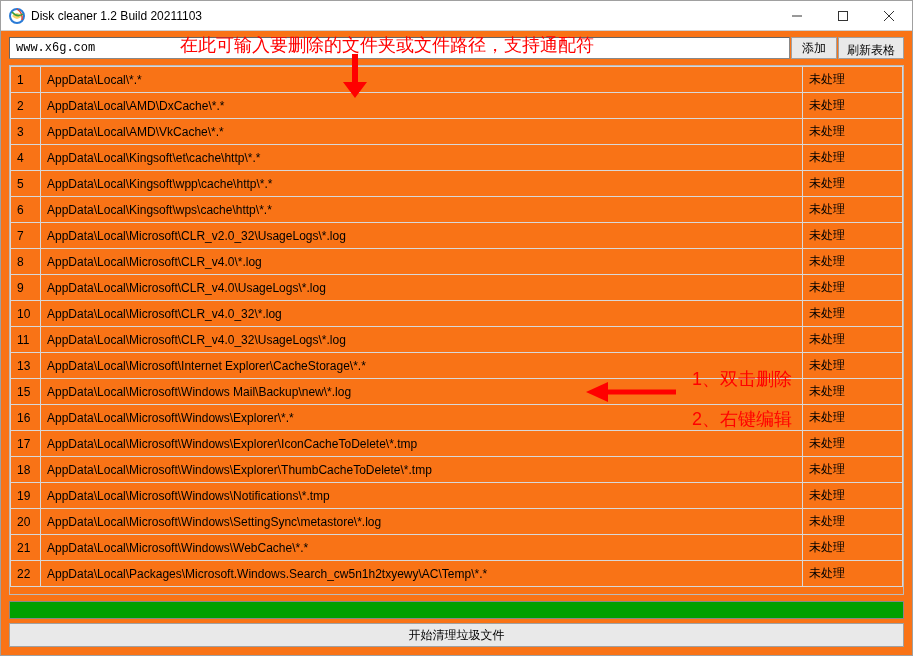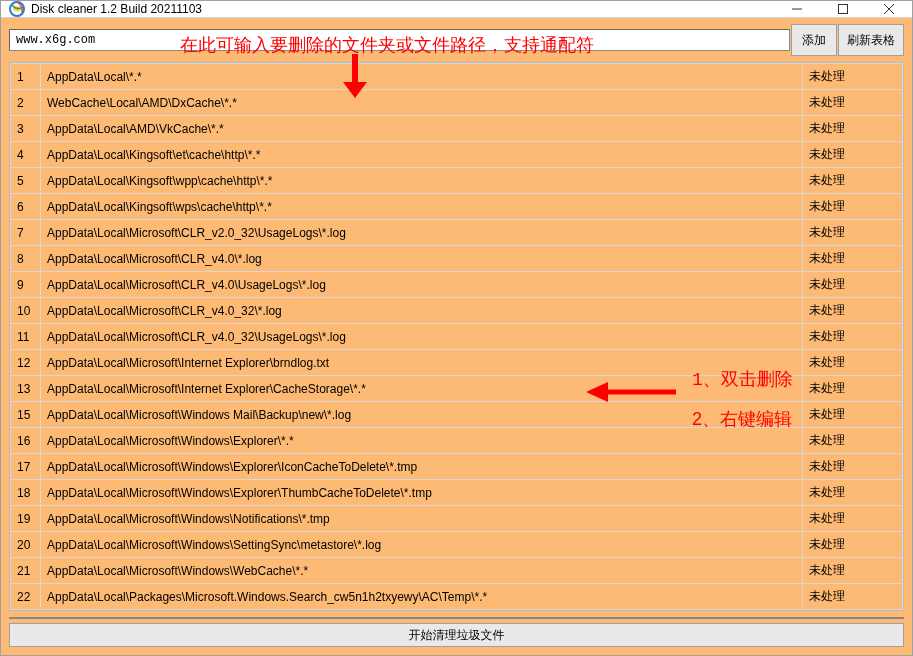--- a/index.html
+++ b/index.html
@@ -11,21 +11,21 @@
     width: 913px;
     height: 656px;
     overflow: hidden;
   }
   .window {
     width: 913px;
     height: 656px;
     border: 1px solid #a0a0a0;
     display: flex;
     flex-direction: column;
-    background: #fdba74;
+    background: #f97316;
   }
   
   .titlebar {
     height: 30px;
     background: #fff;
     border-bottom: 1px solid #d0d0d0;
     display: flex;
     align-items: center;
   }
   .titlebar .app-icon {
@@ -66,21 +66,21 @@
     border-top-color:#666;
     border-left-color:#666;
     height: 22px;
     padding: 2px 6px;
     font-family: "SimSun","Courier New",monospace;
     font-size: 12px;
     background: #fff;
     outline: none;
   }
   .btn {
-    height: 32px;
+    height: 22px;
     padding: 0 10px;
     border: 1px solid #a0a0a0;
     background: #e9e9e9;
     font-size: 12px;
     cursor: pointer;
     color:#000;
   }
   .btn-refresh { padding: 4px 8px; }
 
   
@@ -206,21 +206,21 @@
             <col class="col-status">
         </colgroup>
         <tbody id="tbody">
             <tr>
               <td class="idx">1</td>
               <td>AppData\Local\*.*</td>
               <td>未处理</td>
             </tr>
             <tr>
               <td class="idx">2</td>
-              <td>WebCache\Local\AMD\DxCache\*.*</td>
+              <td>AppData\Local\AMD\DxCache\*.*</td>
               <td>未处理</td>
             </tr>
             <tr>
               <td class="idx">3</td>
               <td>AppData\Local\AMD\VkCache\*.*</td>
               <td>未处理</td>
             </tr>
             <tr>
               <td class="idx">4</td>
               <td>AppData\Local\Kingsoft\et\cache\http\*.*</td>
@@ -252,25 +252,20 @@
               <td>未处理</td>
             </tr>
             <tr>
               <td class="idx">10</td>
               <td>AppData\Local\Microsoft\CLR_v4.0_32\*.log</td>
               <td>未处理</td>
             </tr>
             <tr>
               <td class="idx">11</td>
               <td>AppData\Local\Microsoft\CLR_v4.0_32\UsageLogs\*.log</td>
-              <td>未处理</td>
-            </tr>
-            <tr>
-              <td class="idx">12</td>
-              <td>AppData\Local\Microsoft\Internet Explorer\brndlog.txt</td>
               <td>未处理</td>
             </tr>
             <tr>
               <td class="idx">13</td>
               <td>AppData\Local\Microsoft\Internet Explorer\CacheStorage\*.*</td>
               <td>未处理</td>
             </tr>
             <tr>
               <td class="idx">15</td>
               <td>AppData\Local\Microsoft\Windows Mail\Backup\new\*.log</td>
@@ -332,14 +327,14 @@
     <line x1="12" y1="0" x2="12" y2="30" stroke="#f00" stroke-width="6"></line>
     <polygon points="12,44 0,28 24,28" fill="#f00"></polygon>
   </svg>
 </div>
 <div class="annot" style="left:586px; top:380px;">
   <svg width="90" height="24" viewBox="0 0 90 24">
     <line x1="90" y1="12" x2="18" y2="12" stroke="#f00" stroke-width="5"></line>
     <polygon points="0,12 22,2 22,22" fill="#f00"></polygon>
   </svg>
 </div>
-<div class="annot" style="left:692px; top:367px;font-family:Liberation Mono, monospace;">1、双击删除</div>
+<div class="annot" style="left:692px; top:367px;">1、双击删除</div>
 <div class="annot" style="left:692px; top:407px;">2、右键编辑</div>
 
 </body></html>

